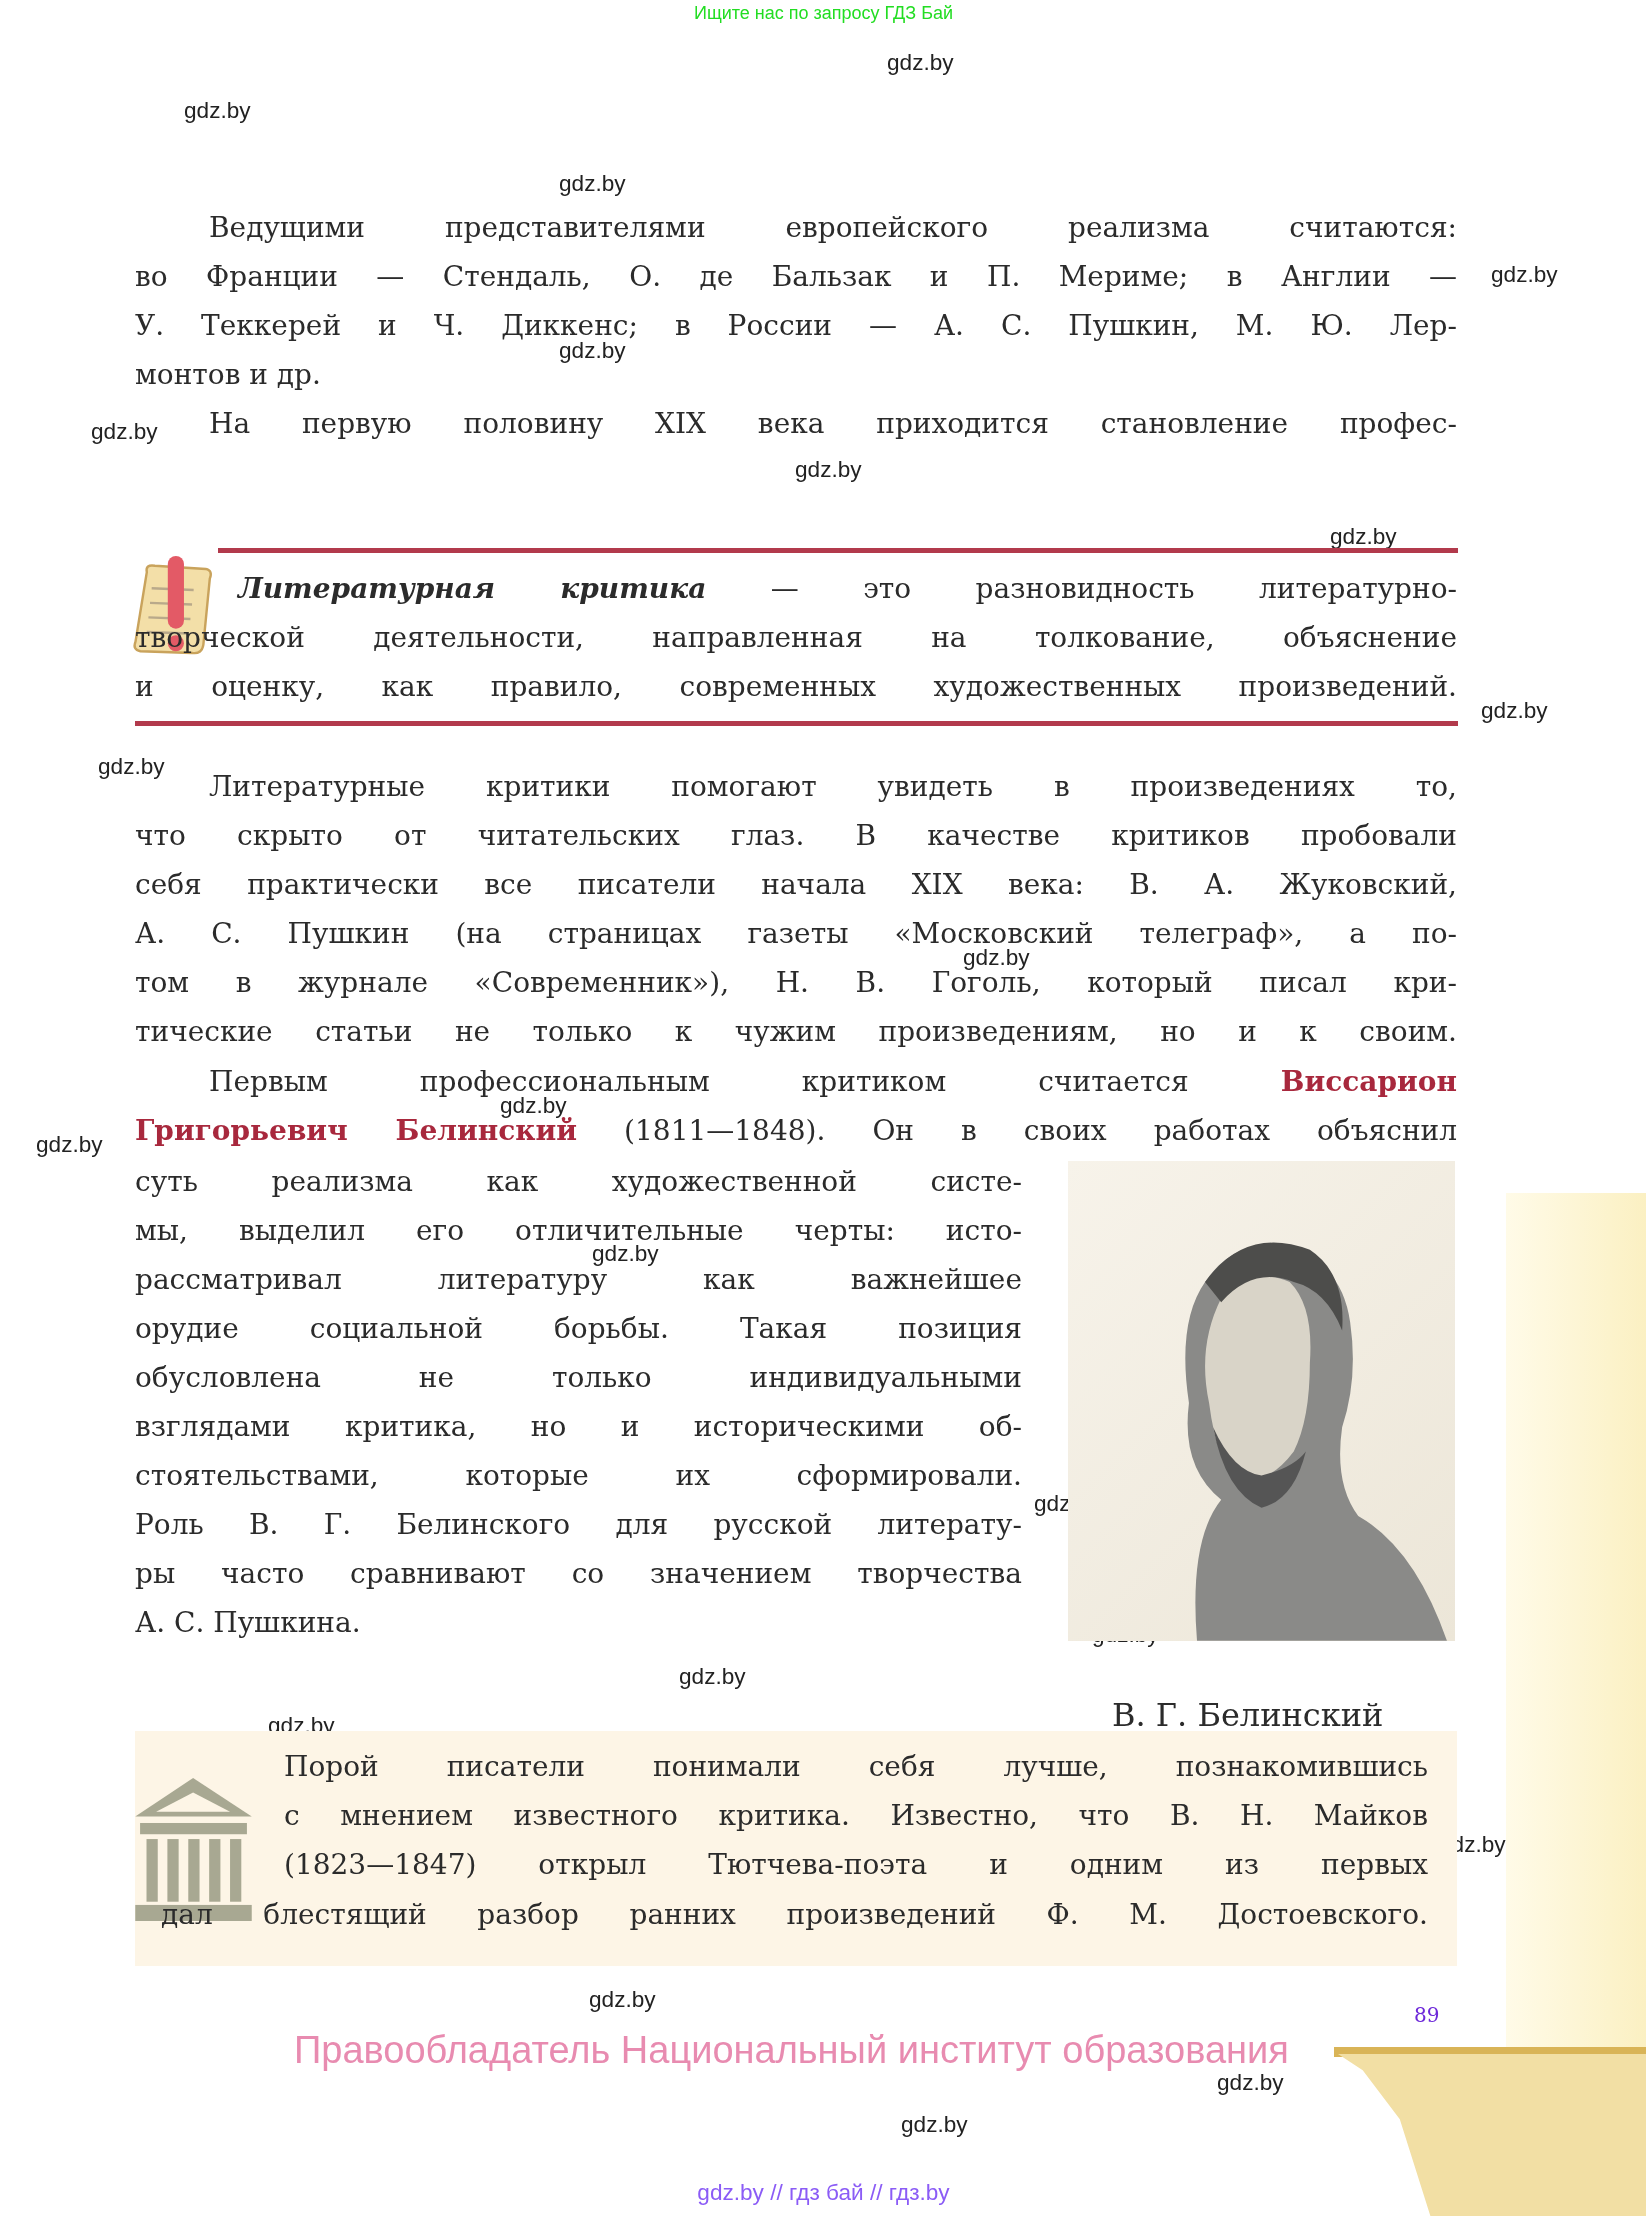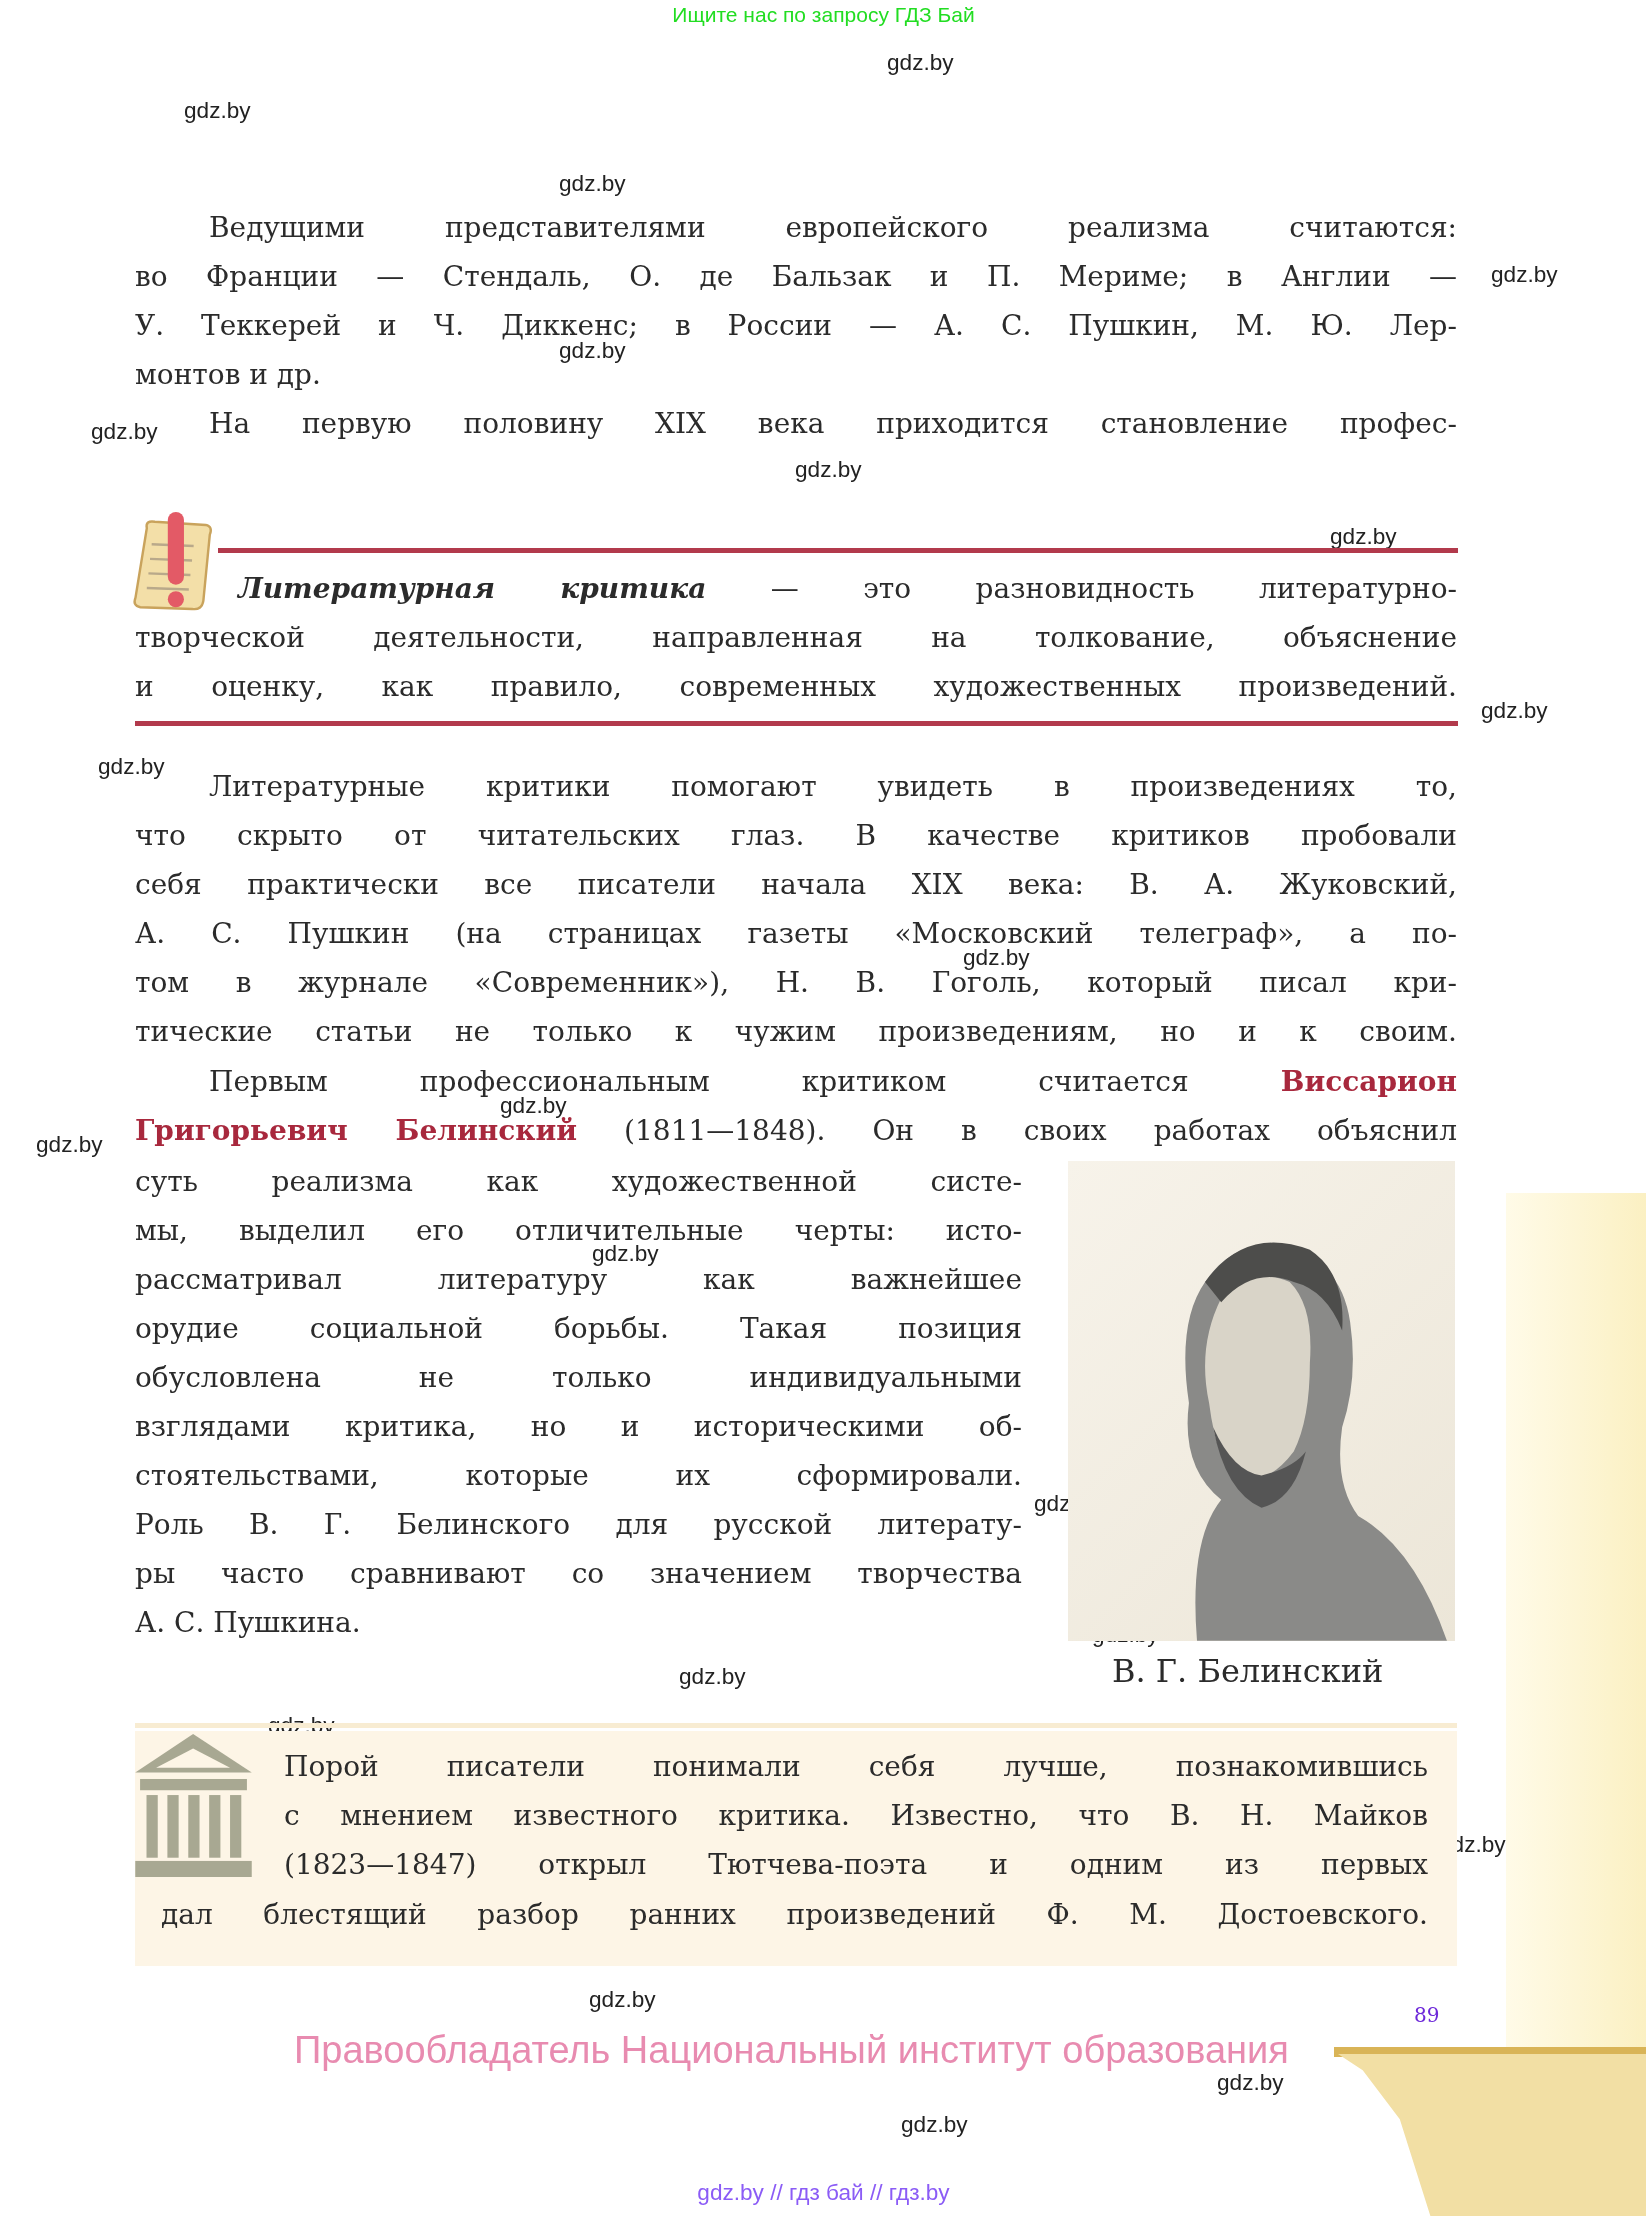--- a/index.html
+++ b/index.html
@@ -1,19 +1,19 @@
 <!DOCTYPE html>
 <html style="font-size:13px"><head>
 <meta charset="utf-8">
 <style>
   html,body{margin:0;padding:0;background:#fff;}
   body{width:1647px;height:2216px;position:relative;overflow:hidden;font-family:"DejaVu Serif",serif;color:#2b2b2b;}
-  .abs{position:absolute;}
+  .abs{position:absolute;margin-top:44px;}
   .wm{position:absolute;font-family:"Liberation Sans",sans-serif;font-size:22.6px;color:#222;}
-  .top-banner{position:absolute;left:0;width:1647px;top:3.2px;text-align:center;font-family:"Liberation Sans",sans-serif;font-size:21px;color:#22dd22;}
+  .top-banner{position:absolute;left:0;width:1647px;top:3.2px;text-align:center;font-family:"Liberation Sans",sans-serif;font-size:18px;color:#22dd22;}
   .p{position:absolute;left:135px;width:1322px;font-size:28px;line-height:49px;text-align:justify;}
   .line{display:block;text-align:justify;text-align-last:justify;white-space:nowrap;}
   .line.last{text-align-last:left;}
   .red{color:#a8283d;font-weight:bold;}
   .rule{position:absolute;height:4.8px;background:#b23a4c;}
   .def-term{font-style:italic;font-weight:bold;}
   .rightdeco{position:absolute;right:0;top:1193px;width:141px;height:927px;background:linear-gradient(90deg,#fffbe8,#fbf0c2);}
   .note-box{position:absolute;left:135px;top:1731px;width:1322px;height:235px;background:#fdf5e6;}
   .portrait{position:absolute;left:1068px;top:1161px;width:387px;height:480px;background:linear-gradient(135deg,#f7f3ea,#ece6d8);overflow:hidden;}
   .footer-owner{position:absolute;left:294px;top:2029px;font-family:"Liberation Sans",sans-serif;font-size:38px;color:#e88bb0;}

